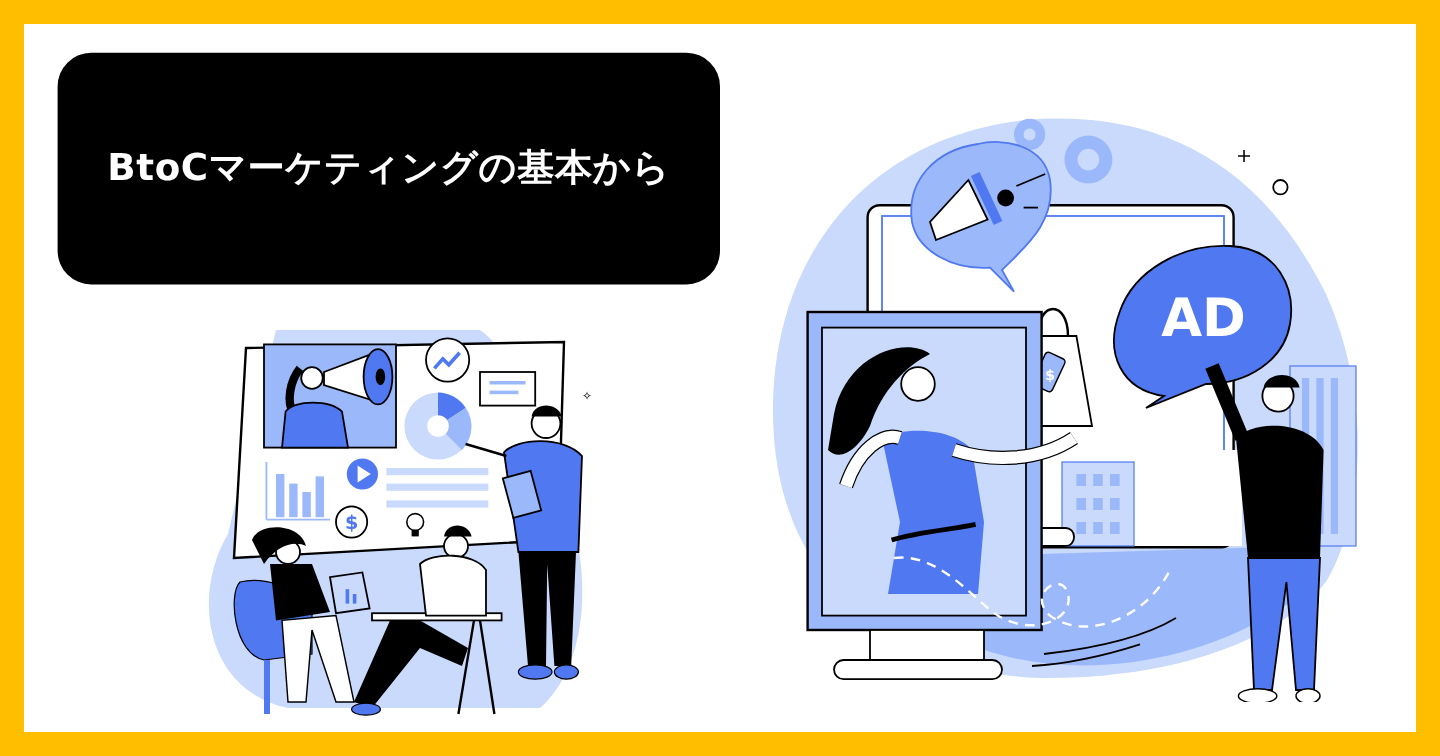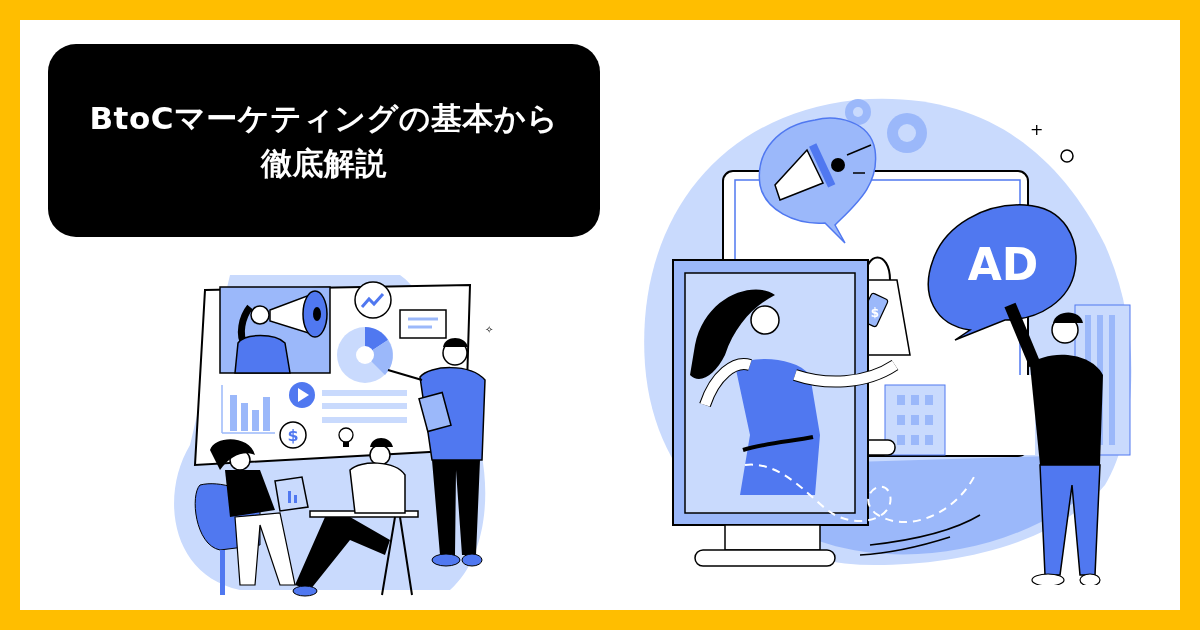--- a/index.html
+++ b/index.html
@@ -12,21 +12,20 @@
   svg.illus { position: absolute; }
 </style>
 </head>
 <body>
 
 <div class="frame">
   <div class="panel">
 
     <div class="title-box">
       <div class="title-line">BtoCマーケティングの基本から</div>
-      <div class="title-line">徹底解説</div>
     </div>
 
     <svg class="illus" style="left:130px; top:235px;" width="350" height="345" viewBox="0 0 350 345">
 
       <path d="M40 190 C10 240 20 320 90 335 L300 335 C340 300 345 220 320 160 C300 110 280 40 250 20 L80 20 Z" fill="#C9DAFD"></path>
 
       <g>
         <path d="M55 35 L320 30 L315 195 L45 210 Z" fill="#fff" stroke="#000" stroke-width="2"></path>
 
         <rect x="70" y="32" width="110" height="86" fill="#9BB8FA" stroke="#000" stroke-width="1.5"></rect>

